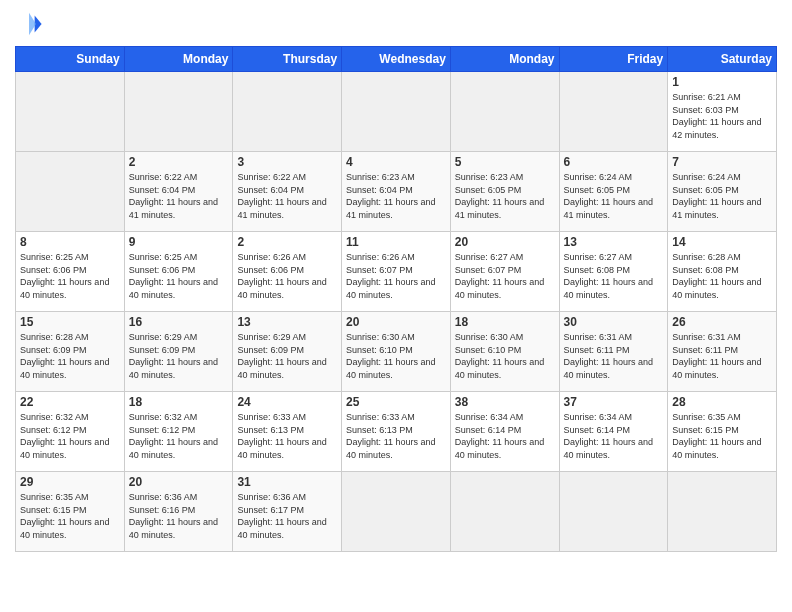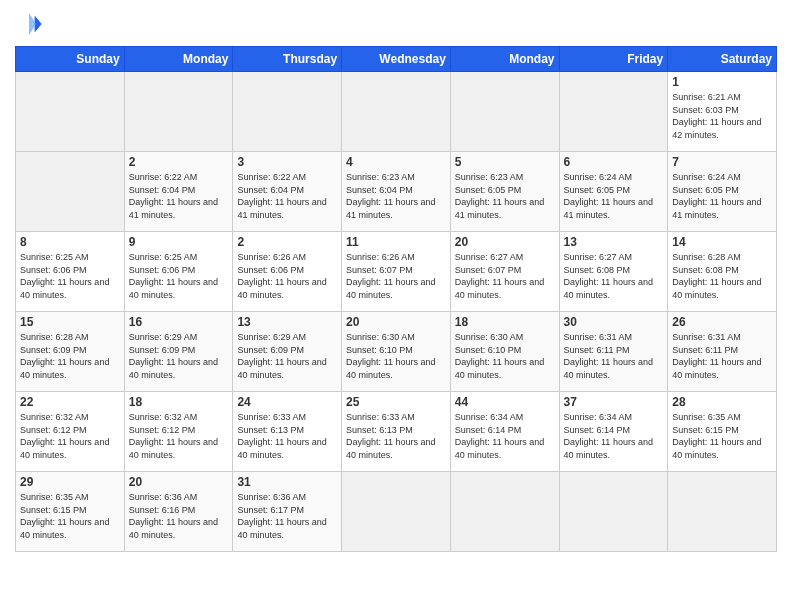--- a/index.html
+++ b/index.html
@@ -237,21 +237,21 @@
           </td>
           <td>
             <span class="day-num">24</span>
             <div class="day-info">Sunrise: 6:33 AM<br>Sunset: 6:13 PM<br>Daylight: 11 hours and 40 minutes.</div>
           </td>
           <td>
             <span class="day-num">25</span>
             <div class="day-info">Sunrise: 6:33 AM<br>Sunset: 6:13 PM<br>Daylight: 11 hours and 40 minutes.</div>
           </td>
           <td>
-            <span class="day-num">44</span>
+            <span class="day-num">38</span>
             <div class="day-info">Sunrise: 6:34 AM<br>Sunset: 6:14 PM<br>Daylight: 11 hours and 40 minutes.</div>
           </td>
           <td>
             <span class="day-num">37</span>
             <div class="day-info">Sunrise: 6:34 AM<br>Sunset: 6:14 PM<br>Daylight: 11 hours and 40 minutes.</div>
           </td>
           <td>
             <span class="day-num">28</span>
             <div class="day-info">Sunrise: 6:35 AM<br>Sunset: 6:15 PM<br>Daylight: 11 hours and 40 minutes.</div>
           </td>

